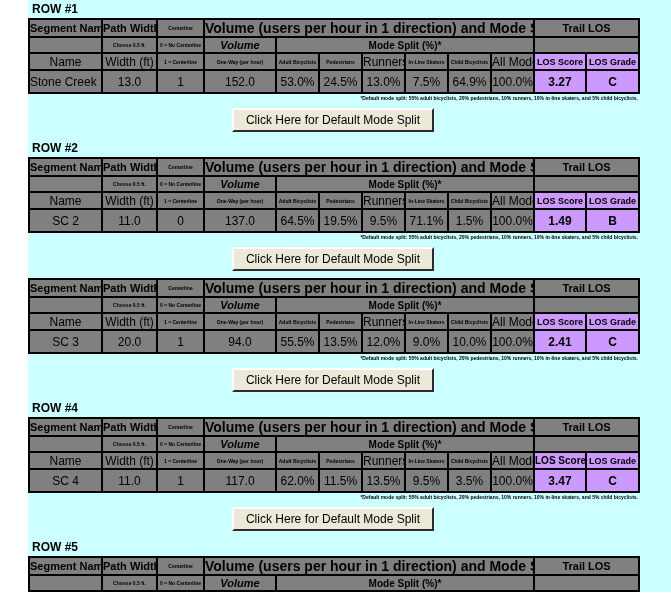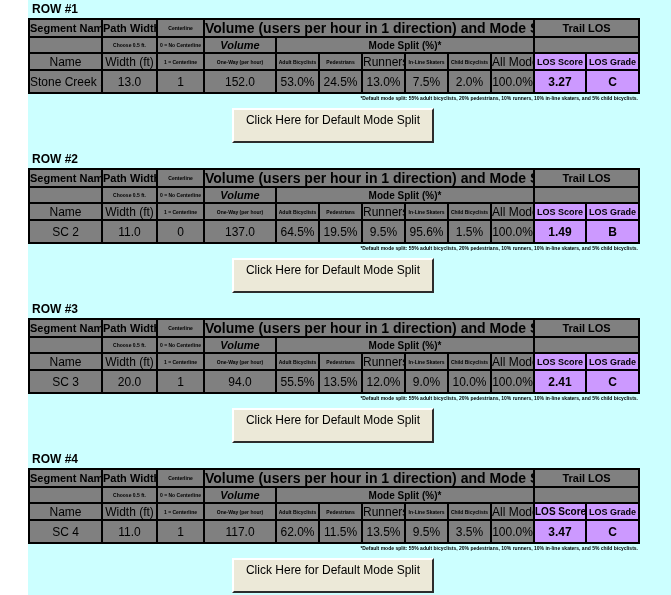--- a/index.html
+++ b/index.html
@@ -67,21 +67,21 @@
   .btnwrap{
     width:610px;text-align:center;background:#ccffff;
     padding:6px 0 7px 0;
   }
   .btn{
     display:inline-block;
     background:#ece9d8;
     border:2px outset #ffffff;
     border-right-color:#808080;border-bottom-color:#808080;
     font-size:12px;color:#000;
-    padding:3px 12px 14px 12px;
+    padding:3px 12px 3px 12px;
     font-family:"Liberation Sans", sans-serif;
     cursor:pointer;
   }
 </style>
 </head>
 <body>
 
 <div class="page">
   <div class="sheet">
 
@@ -134,21 +134,21 @@
         </tr>
         <tr class="r-data">
           <td class="cell-left">Stone Creek 1</td>
           <td class="cell-val">13.0</td>
           <td class="cell-val">1</td>
           <td class="cell-val">152.0</td>
           <td class="cell-val">53.0%</td>
           <td class="cell-val">24.5%</td>
           <td class="cell-val">13.0%</td>
           <td class="cell-val">7.5%</td>
-          <td class="cell-val">2.0%</td>
+          <td class="cell-val">64.9%</td>
           <td class="cell-val">100.0%</td>
           <td class="los-cell">3.27</td>
           <td class="los-cell">C</td>
         </tr>
       </tbody>
         </table>
       <div class="footnote">*Default mode split: 55% adult bicyclists, 20% pedestrians, 10% runners, 10% in-line skaters, and 5% child bicyclists.</div>
       <div class="btnwrap">
         <span class="btn">Click Here for Default Mode Split</span>
       </div>
@@ -202,36 +202,35 @@
           <td class="los-hdr">LOS Grade</td>
         </tr>
         <tr class="r-data">
           <td class="cell-left">SC 2</td>
           <td class="cell-val">11.0</td>
           <td class="cell-val">0</td>
           <td class="cell-val">137.0</td>
           <td class="cell-val">64.5%</td>
           <td class="cell-val">19.5%</td>
           <td class="cell-val">9.5%</td>
-          <td class="cell-val">95.6%</td>
+          <td class="cell-val">71.1%</td>
           <td class="cell-val">1.5%</td>
           <td class="cell-val">100.0%</td>
           <td class="los-cell">1.49</td>
           <td class="los-cell">B</td>
         </tr>
       </tbody>
         </table>
       <div class="footnote">*Default mode split: 55% adult bicyclists, 20% pedestrians, 10% runners, 10% in-line skaters, and 5% child bicyclists.</div>
       <div class="btnwrap">
         <span class="btn">Click Here for Default Mode Split</span>
       </div>
     </div>
 
     <div class="rowblock">
-      <div class="rowlabel">ROW #3</div>
       <table class="grid">
         <colgroup>
           <col style="width:73px">
             <col style="width:55px">
             <col style="width:47px">
           <col style="width:72px">
             <col style="width:43px">
             <col style="width:43px">
           <col style="width:43px">
             <col style="width:43px">

